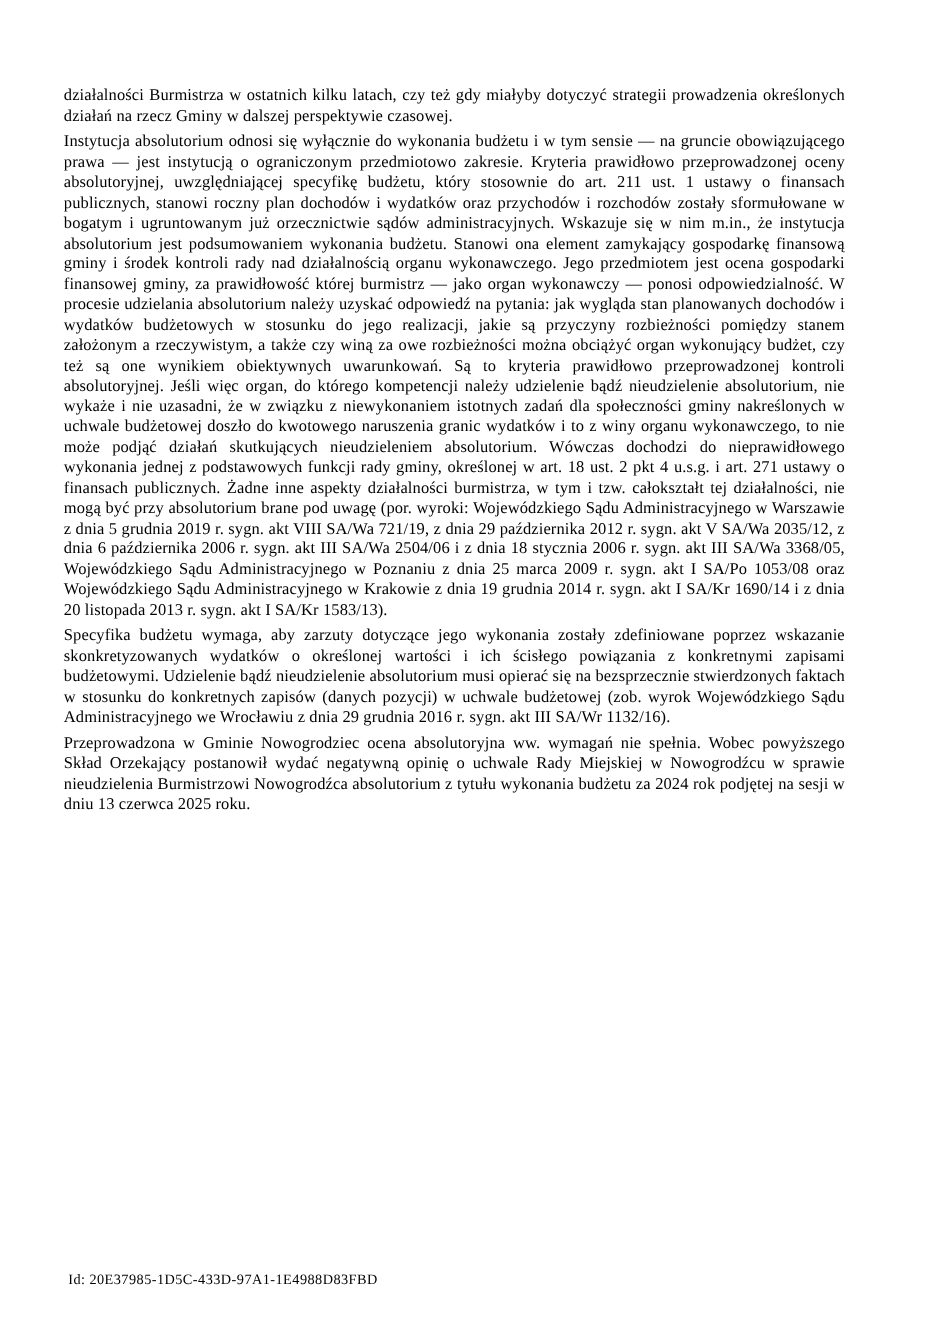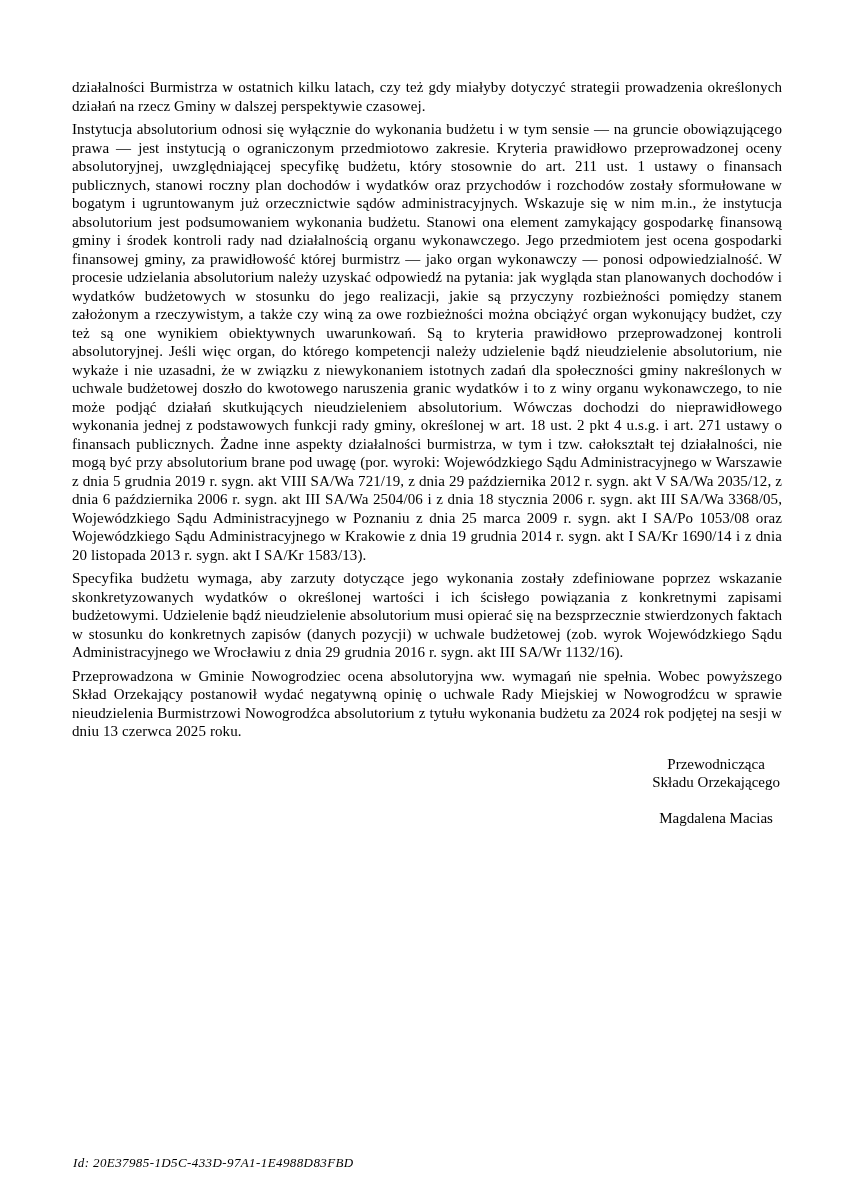--- a/index.html
+++ b/index.html
@@ -11,21 +11,21 @@
     position: relative;
     width: 849px;
     height: 1200px;
     background: #ffffff;
     color: #000000;
     font-family: "Liberation Serif", "DejaVu Serif", serif;
     overflow: hidden;
   }
   .content {
     position: absolute;
-    left: 72px;
+    left: 58px;
     top: 78px;
     width: 710px;
   }
   .para {
     margin: 0 0 5px 0;
     font-size: 15px;
     line-height: 18.5px;
     text-align: justify;
     text-justify: inter-word;
     letter-spacing: 0.1px;
@@ -37,39 +37,33 @@
     width: max-content;
     text-align: center;
     font-size: 15px;
     line-height: 18.5px;
   }
   .signature-name {
     margin-top: 17px;
   }
   .footer-id {
     position: absolute;
-    left: 73px;
+    left: 62px;
     top: 1155px;
     font-size: 13px;
     letter-spacing: 0.4px;
     white-space: nowrap;
-    font-style: italic;
   }
 </style>
 </head>
 <body>
 
 <div class="page">
   <div class="content">
     <p class="para">działalności Burmistrza w ostatnich kilku latach, czy też gdy miałyby dotyczyć strategii prowadzenia określonych działań na rzecz Gminy w dalszej perspektywie czasowej.</p>
     <p class="para">Instytucja absolutorium odnosi się wyłącznie do wykonania budżetu i w tym sensie — na gruncie obowiązującego prawa — jest instytucją o ograniczonym przedmiotowo zakresie. Kryteria prawidłowo przeprowadzonej oceny absolutoryjnej, uwzględniającej specyfikę budżetu, który stosownie do art. 211 ust. 1 ustawy o finansach publicznych, stanowi roczny plan dochodów i wydatków oraz przychodów i rozchodów zostały sformułowane w bogatym i ugruntowanym już orzecznictwie sądów administracyjnych. Wskazuje się w nim m.in., że instytucja absolutorium jest podsumowaniem wykonania budżetu. Stanowi ona element zamykający gospodarkę finansową gminy i środek kontroli rady nad działalnością organu wykonawczego. Jego przedmiotem jest ocena gospodarki finansowej gminy, za prawidłowość której burmistrz — jako organ wykonawczy — ponosi odpowiedzialność. W procesie udzielania absolutorium należy uzyskać odpowiedź na pytania: jak wygląda stan planowanych dochodów i wydatków budżetowych w stosunku do jego realizacji, jakie są przyczyny rozbieżności pomiędzy stanem założonym a rzeczywistym, a także czy winą za owe rozbieżności można obciążyć organ wykonujący budżet, czy też są one wynikiem obiektywnych uwarunkowań. Są to kryteria prawidłowo przeprowadzonej kontroli absolutoryjnej. Jeśli więc organ, do którego kompetencji należy udzielenie bądź nieudzielenie absolutorium, nie wykaże i nie uzasadni, że w związku z niewykonaniem istotnych zadań dla społeczności gminy nakreślonych w uchwale budżetowej doszło do kwotowego naruszenia granic wydatków i to z winy organu wykonawczego, to nie może podjąć działań skutkujących nieudzieleniem absolutorium. Wówczas dochodzi do nieprawidłowego wykonania jednej z podstawowych funkcji rady gminy, określonej w art. 18 ust. 2 pkt 4 u.s.g. i art. 271 ustawy o finansach publicznych. Żadne inne aspekty działalności burmistrza, w tym i tzw. całokształt tej działalności, nie mogą być przy absolutorium brane pod uwagę (por. wyroki: Wojewódzkiego Sądu Administracyjnego w Warszawie z dnia 5 grudnia 2019 r. sygn. akt VIII SA/Wa 721/19, z dnia 29 października 2012 r. sygn. akt V SA/Wa 2035/12, z dnia 6 października 2006 r. sygn. akt III SA/Wa 2504/06 i z dnia 18 stycznia 2006 r. sygn. akt III SA/Wa 3368/05, Wojewódzkiego Sądu Administracyjnego w Poznaniu z dnia 25 marca 2009 r. sygn. akt I SA/Po 1053/08 oraz Wojewódzkiego Sądu Administracyjnego w Krakowie z dnia 19 grudnia 2014 r. sygn. akt I SA/Kr 1690/14 i z dnia 20 listopada 2013 r. sygn. akt I SA/Kr 1583/13).</p>
     <p class="para">Specyfika budżetu wymaga, aby zarzuty dotyczące jego wykonania zostały zdefiniowane poprzez wskazanie skonkretyzowanych wydatków o określonej wartości i ich ścisłego powiązania z konkretnymi zapisami budżetowymi. Udzielenie bądź nieudzielenie absolutorium musi opierać się na bezsprzecznie stwierdzonych faktach w stosunku do konkretnych zapisów (danych pozycji) w uchwale budżetowej (zob. wyrok Wojewódzkiego Sądu Administracyjnego we Wrocławiu z dnia 29 grudnia 2016 r. sygn. akt III SA/Wr 1132/16).</p>
     <p class="para">Przeprowadzona w Gminie Nowogrodziec ocena absolutoryjna ww. wymagań nie spełnia. Wobec powyższego Skład Orzekający postanowił wydać negatywną opinię o uchwale Rady Miejskiej w Nowogrodźcu w sprawie nieudzielenia Burmistrzowi Nowogrodźca absolutorium z tytułu wykonania budżetu za 2024 rok podjętej na sesji w dniu 13 czerwca 2025 roku.</p>
 
-    <div class="signature-block">
-      <div>Przewodnicząca</div>
-      <div>Składu Orzekającego</div>
-      <div class="signature-name">Magdalena Macias</div>
-    </div>
   </div>
 
   <div class="footer-id">Id: 20E37985-1D5C-433D-97A1-1E4988D83FBD</div>
 </div>
 
 </body></html>

